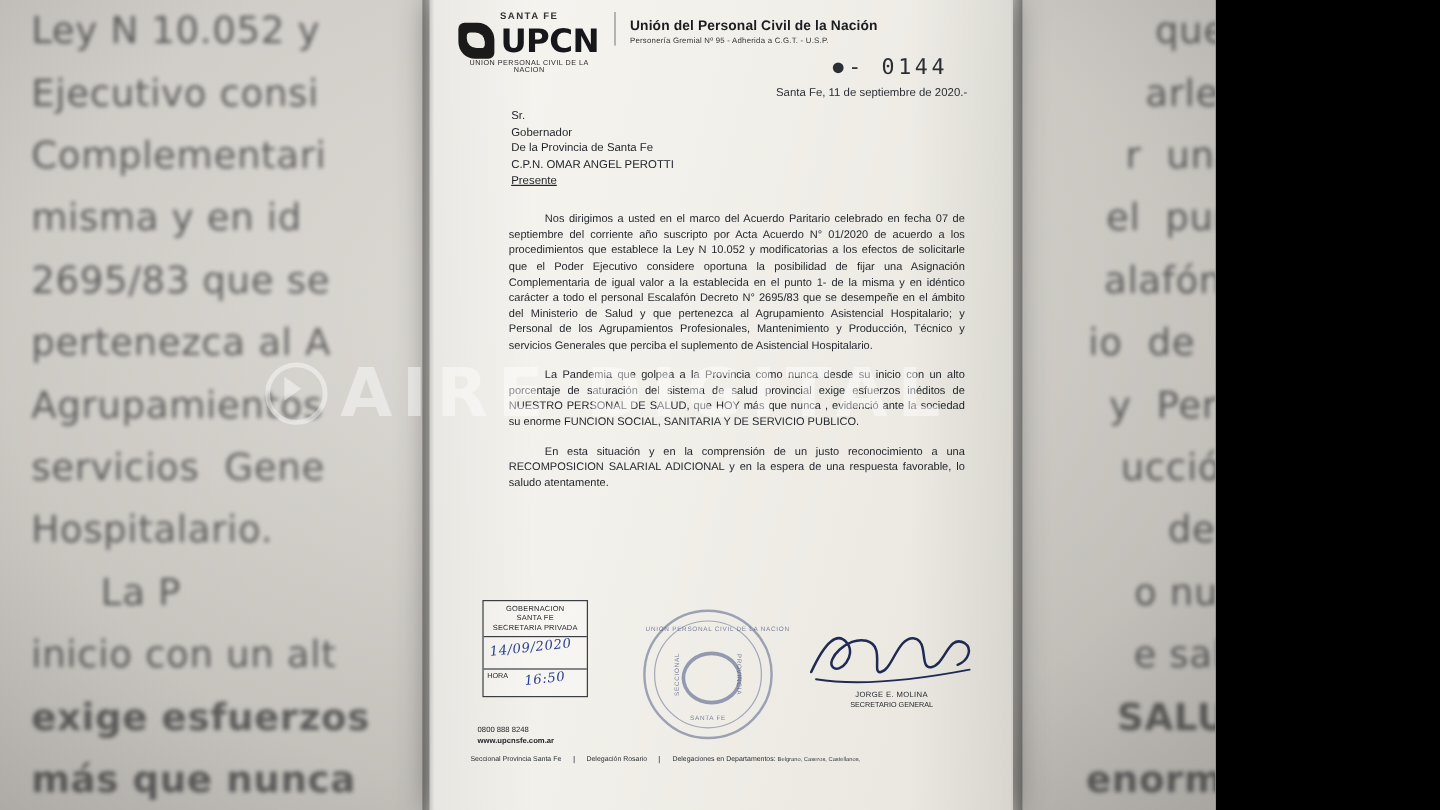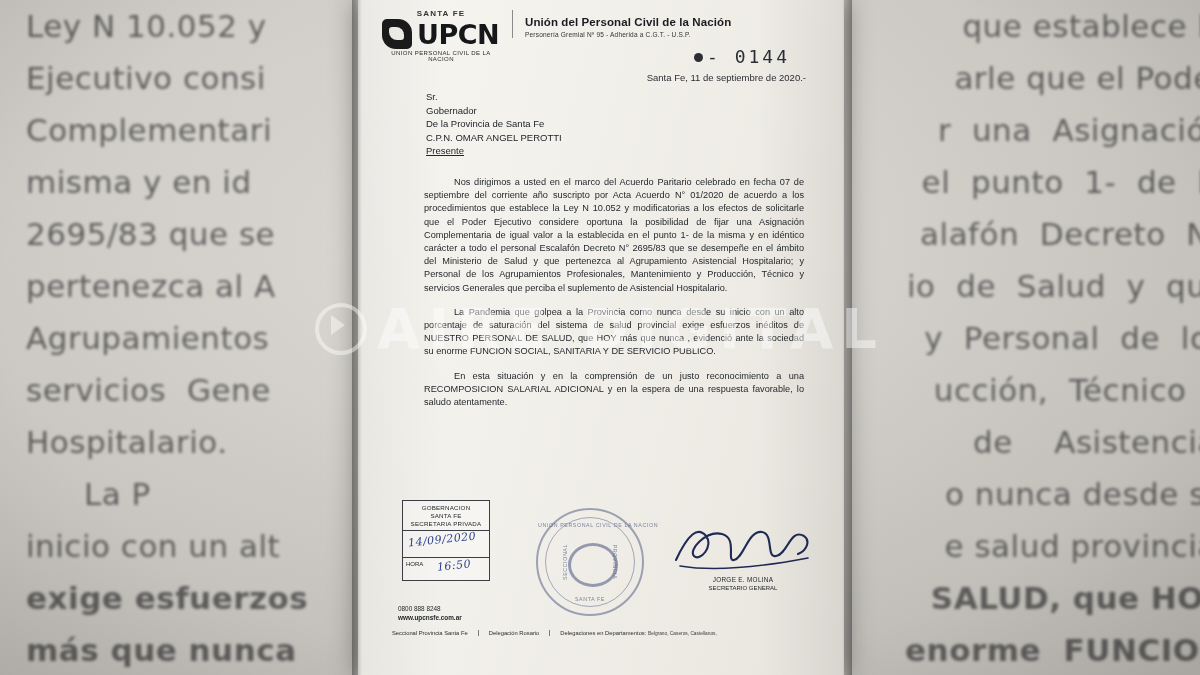--- a/index.html
+++ b/index.html
@@ -8,21 +8,21 @@
     background: #000;
   }
   body {
     width: 1200px;
     height: 675px;
     overflow: hidden;
     font-family: "Liberation Sans", sans-serif;
   }
   .stage {
     position: relative;
-    width: 1200px;
+    width: 1013px;
     height: 675px;
     overflow: hidden;
     background: #d8d5d0;
   }
 
   
   .bg-layer {
     position: absolute;
     inset: 0;
     background: linear-gradient(160deg, #e6e3de 0%, #dedbd5 35%, #d5d2cc 70%, #cfccc6 100%);

